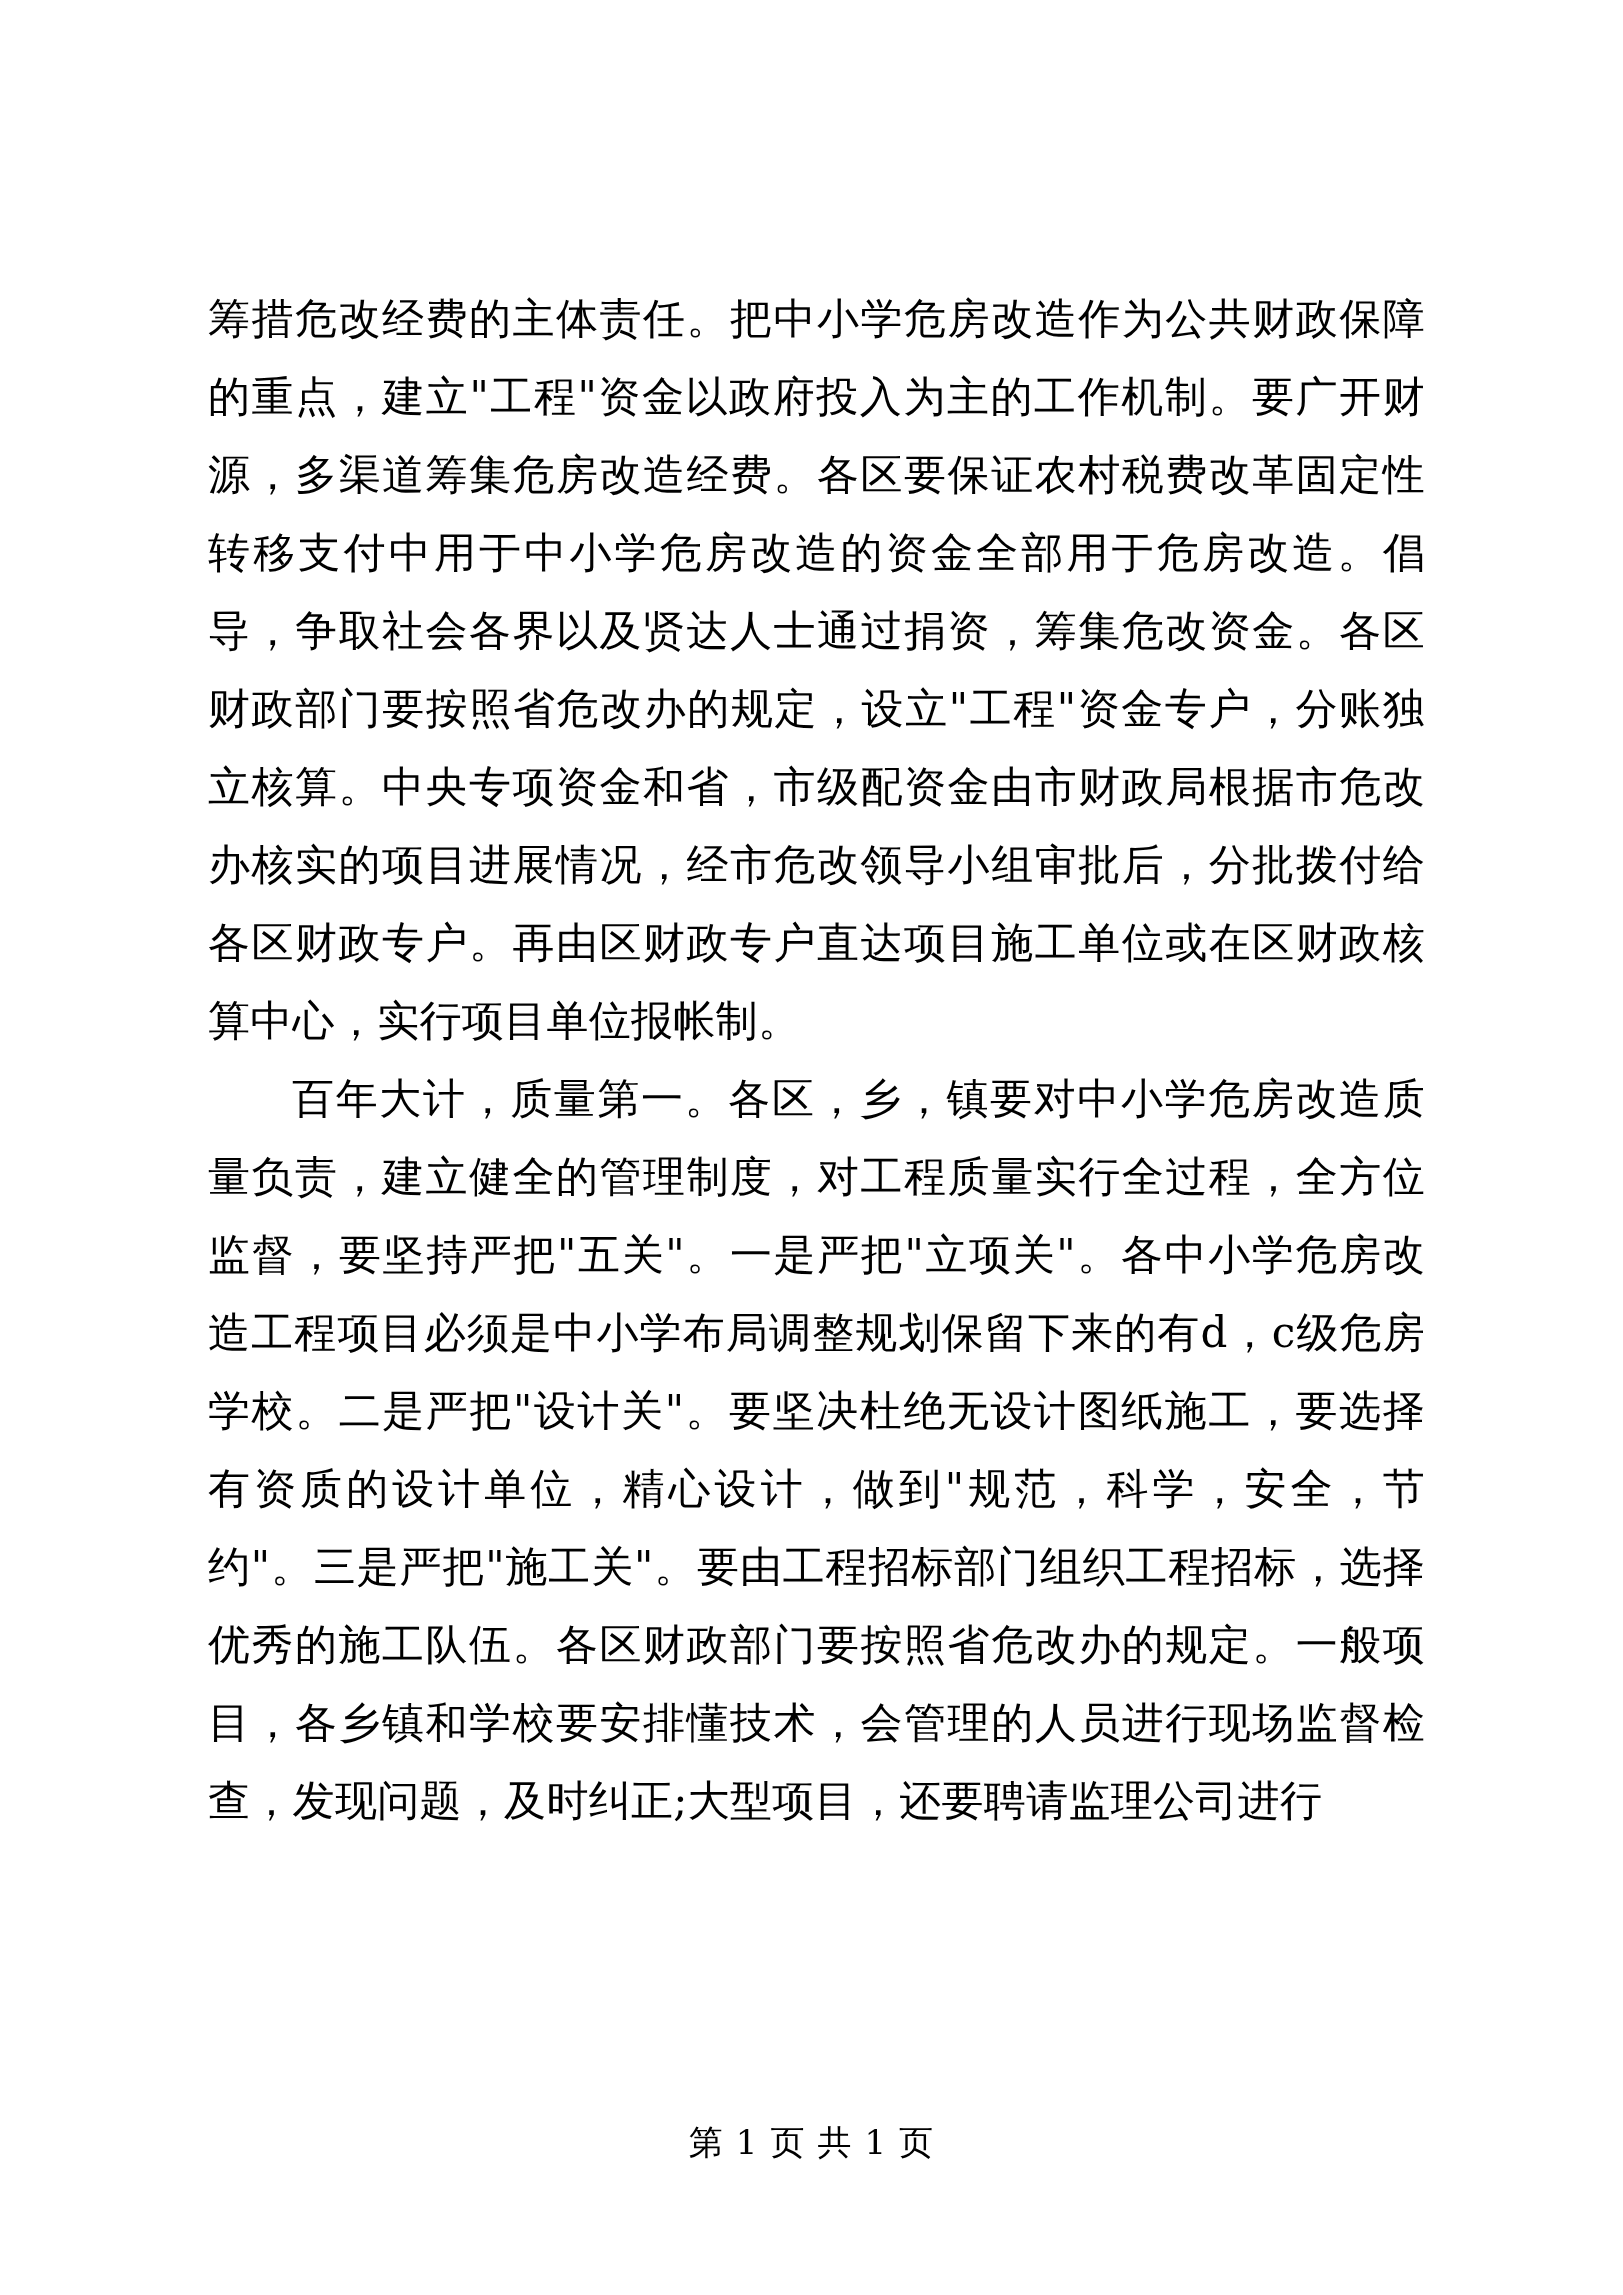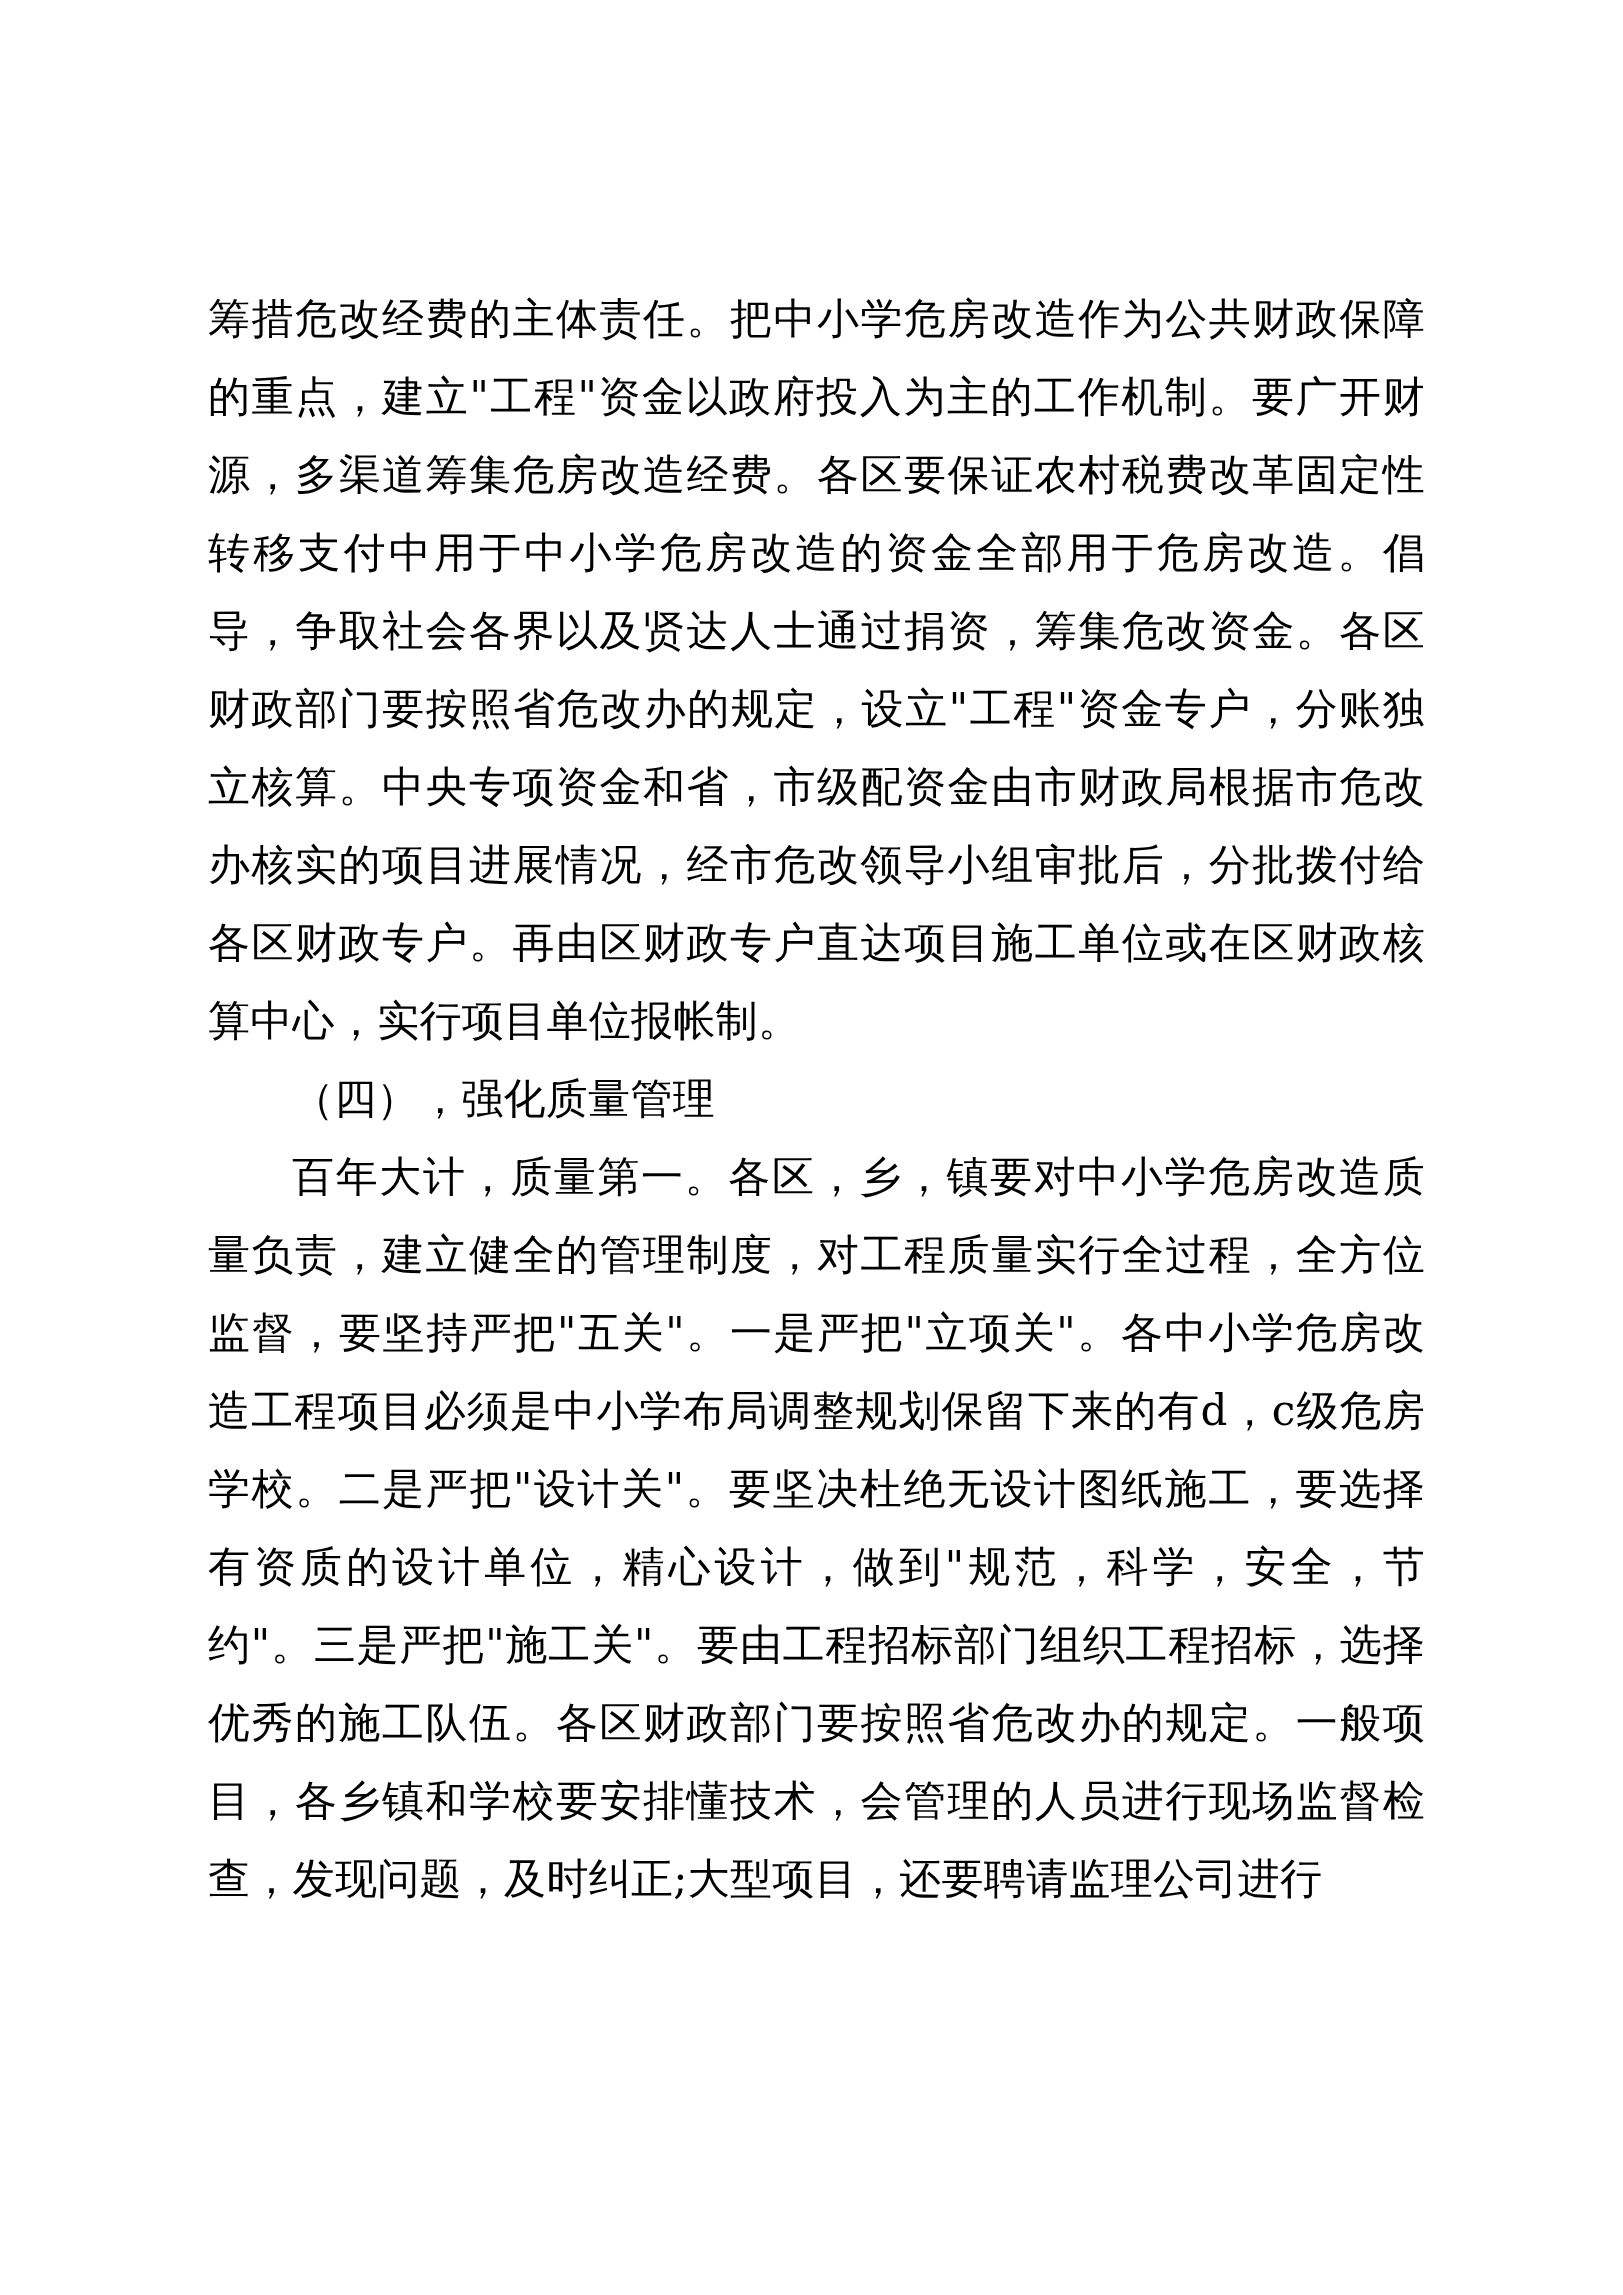--- a/index.html
+++ b/index.html
@@ -50,19 +50,19 @@
     font-family: "DejaVu Serif", "Liberation Serif", serif;
   }
 </style>
 </head>
 <body>
 
 <div class="page">
 
   <div class="content">
     <p class="para">筹措危改经费的主体责任。把中小学危房改造作为公共财政保障的重点，建立"工程"资金以政府投入为主的工作机制。要广开财源，多渠道筹集危房改造经费。各区要保证农村税费改革固定性转移支付中用于中小学危房改造的资金全部用于危房改造。倡导，争取社会各界以及贤达人士通过捐资，筹集危改资金。各区财政部门要按照省危改办的规定，设立"工程"资金专户，分账独立核算。中央专项资金和省，市级配资金由市财政局根据市危改办核实的项目进展情况，经市危改领导小组审批后，分批拨付给各区财政专户。再由区财政专户直达项目施工单位或在区财政核算中心，实行项目单位报帐制。</p>
-    <p class="para indent">（四），强化质量管理</p>
     <p class="para indent">百年大计，质量第一。各区，乡，镇要对中小学危房改造质量负责，建立健全的管理制度，对工程质量实行全过程，全方位监督，要坚持严把"五关"。一是严把"立项关"。各中小学危房改造工程项目必须是中小学布局调整规划保留下来的有d，c级危房学校。二是严把"设计关"。要坚决杜绝无设计图纸施工，要选择有资质的设计单位，精心设计，做到"规范，科学，安全，节约"。三是严把"施工关"。要由工程招标部门组织工程招标，选择优秀的施工队伍。各区财政部门要按照省危改办的规定。一般项目，各乡镇和学校要安排懂技术，会管理的人员进行现场监督检查，发现问题，及时纠正;大型项目，还要聘请监理公司进行</p>
   </div>
 
+  <div class="footer">第 1 页 共 1 页</div>
 
 </div>
 
 
 </body></html>

